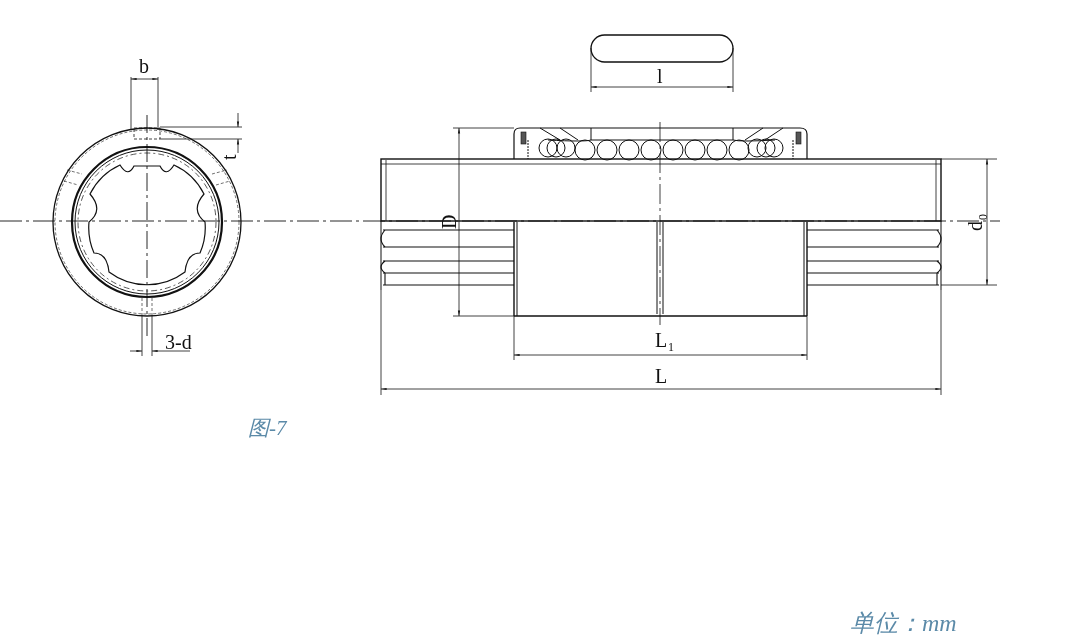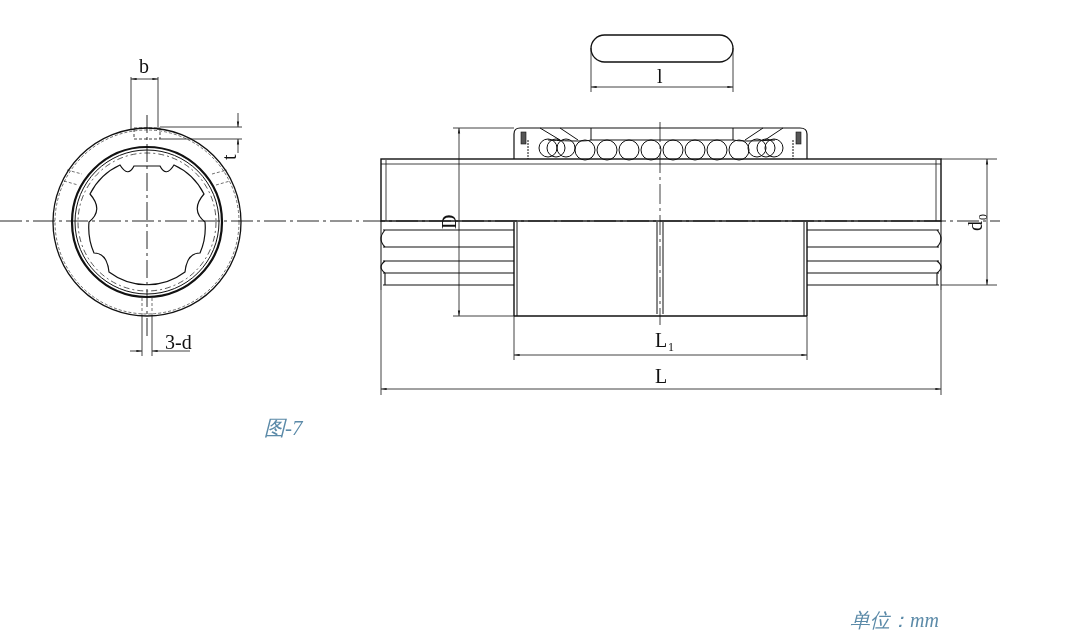--- a/index.html
+++ b/index.html
@@ -1,22 +1,22 @@
 <!DOCTYPE html>
 <html><head>
   <meta charset="utf-8">
   <style>
     html, body { margin: 0; padding: 0; background: #ffffff; }
     body { width: 1068px; height: 642px; position: relative; overflow: hidden; font-family: "Liberation Serif", serif; }
     #drawing { position: absolute; left: 0; top: 0; width: 1068px; height: 642px; }
     .dim-text { font-family: "Liberation Serif", "DejaVu Serif", serif; font-size: 20px; fill: #111; }
     .sub-text { font-family: "Liberation Serif", "DejaVu Serif", serif; font-size: 12px; fill: #111; }
     .caption { position: absolute; font-family: "Liberation Serif", "DejaVu Serif", serif; font-style: italic; color: #5b8aa8; }
-    #fig-caption { left: 264px; top: 414px; font-size: 21px; }
-    #unit-caption { left: 850px; top: 607px; font-size: 20px; }
+    #fig-caption { left: 248px; top: 414px; font-size: 21px; }
+    #unit-caption { left: 850px; top: 607px; font-size: 24px; }
   </style>
 </head>
 <body>
 
 <svg id="drawing" viewBox="0 0 1068 642" xmlns="http://www.w3.org/2000/svg">
   <defs>
     <marker id="arr" viewBox="0 0 10 10" refX="10" refY="5" markerWidth="7" markerHeight="7" orient="auto-start-reverse">
       <path d="M0,3 L10,5 L0,7 z" fill="#111"></path>
     </marker>
   </defs>

